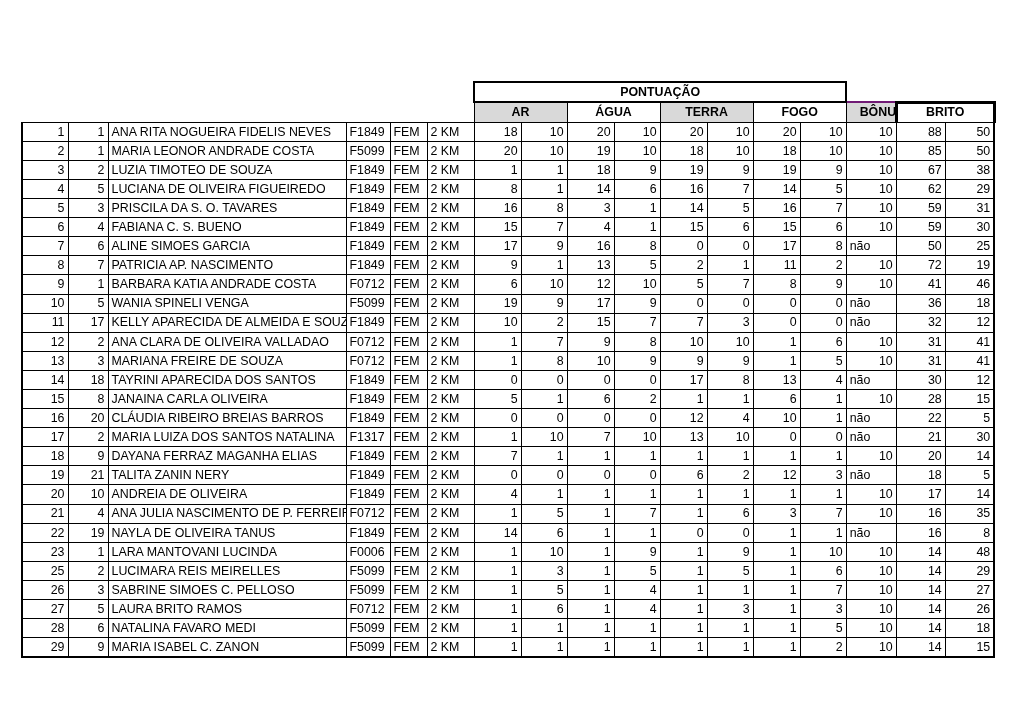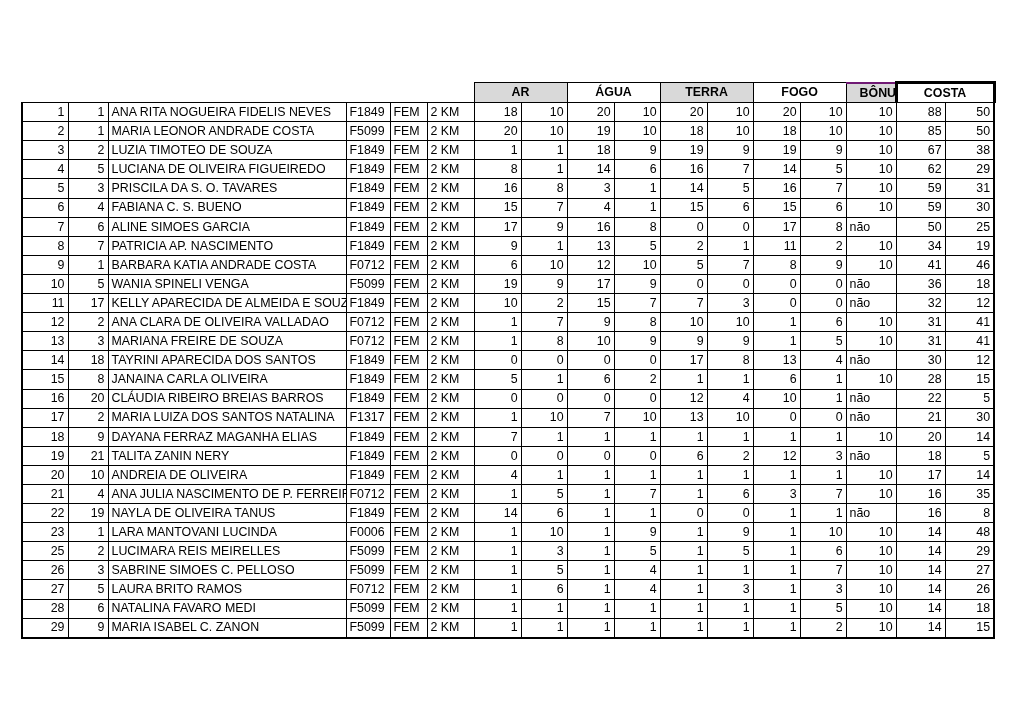--- a/index.html
+++ b/index.html
@@ -52,28 +52,33 @@
       <col style="width:46px">
     <col style="width:47px">
       <col style="width:46px">
       <col style="width:47px">
       <col style="width:46px">
     <col style="width:50px">
       <col style="width:49px">
       <col style="width:49px">
   </colgroup>
   <thead>
+    <tr class="r1">
+      <td class="nb" colspan="6"></td>
+      <th class="pont" colspan="8">PONTUAÇÃO</th>
+      <td class="nb" colspan="3"></td>
+    </tr>
     <tr class="r2">
       <td class="nb" colspan="6"></td>
       <th class="gh shade" colspan="2">AR</th>
       <th class="gh" colspan="2">ÁGUA</th>
       <th class="gh shade" colspan="2">TERRA</th>
       <th class="gh" colspan="2">FOGO</th>
       <th class="gh shade et">BÔNUS</th>
-      <th class="fh" colspan="2">COSTA</th>
+      <th class="fh" colspan="2">BRITO</th>
     </tr>
   </thead>
   <tbody>
       <tr>
         <td class="r el">1</td>
         <td class="r">1</td>
         <td class="l">ANA RITA NOGUEIRA FIDELIS NEVES</td>
         <td class="l">F1849</td>
         <td class="l">FEM</td>
         <td class="l">2 KM</td>
@@ -212,21 +217,21 @@
         <td class="l">2 KM</td>
         <td class="r">9</td>
         <td class="r">1</td>
         <td class="r">13</td>
         <td class="r">5</td>
         <td class="r">2</td>
         <td class="r">1</td>
         <td class="r">11</td>
         <td class="r">2</td>
         <td class="r">10</td>
-        <td class="r">34</td>
+        <td class="r">72</td>
         <td class="r er">19</td>
       </tr>
       <tr>
         <td class="r el">9</td>
         <td class="r">1</td>
         <td class="l">BARBARA KATIA ANDRADE COSTA</td>
         <td class="l">F0712</td>
         <td class="l">FEM</td>
         <td class="l">2 KM</td>
         <td class="r">6</td>

